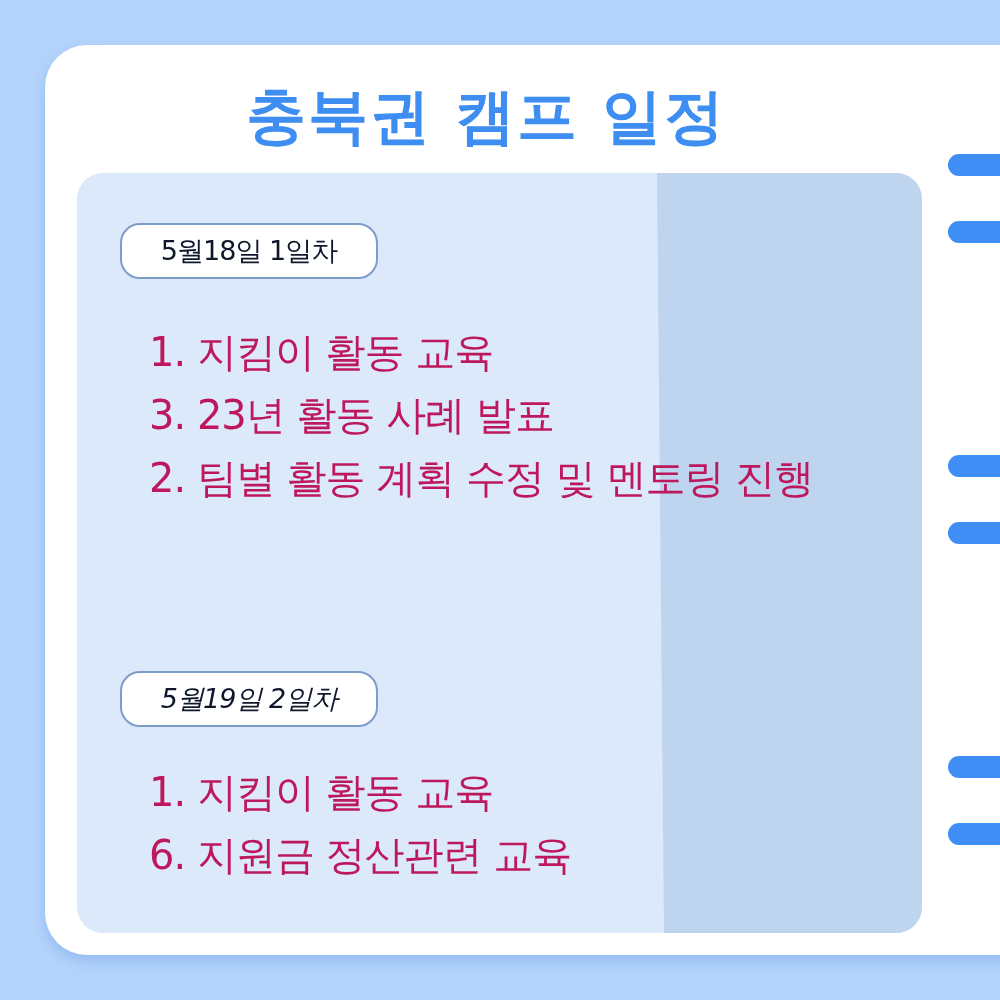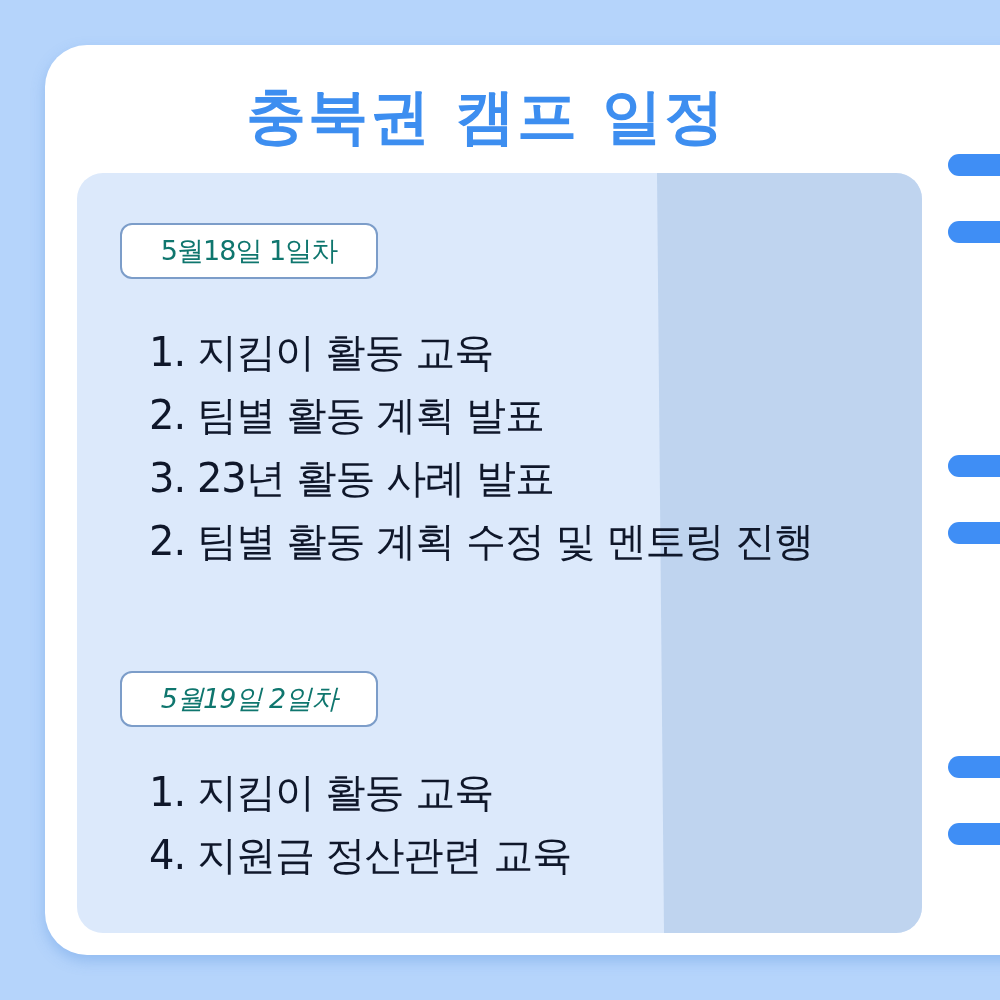--- a/index.html
+++ b/index.html
@@ -23,58 +23,57 @@
     border-radius: 26px; overflow: hidden; background: #dce9fb;
   }
   .panel-shade {
     position: absolute; top: 0; height: 100%; left: 580px; right: 0;
     background: #bfd4ef;
     clip-path: polygon(0 0, 100% 0, 100% 100%, 7px 100%);
   }
   .tag {
     position: absolute; left: 43px; height: 56px; width: 258px;
     box-sizing: border-box;
-    background: #ffffff; border: 2.5px solid #7c9dc9; border-radius: 12px;
-    font-size: 27px; color: #0f766e; line-height: 52px; text-align: center;
+    background: #ffffff; border: 2.5px solid #7c9dc9; border-radius: 20px;
+    font-size: 27px; color: #0f172a; line-height: 52px; text-align: center;
     letter-spacing: -1px;
   }
   .list {
     position: absolute; left: 72px; margin: 0; padding: 0; list-style: none;
   }
   .list li {
-    font-size: 40px; color: #0f172a; line-height: 63px; white-space: nowrap;
+    font-size: 40px; color: #be185d; line-height: 63px; white-space: nowrap;
     letter-spacing: -1px;
   }
   .pill {
     position: absolute; left: 948px; width: 80px; height: 22px;
     background: #3f8ef5; border-radius: 11px;
   }
 </style>
 </head>
 <body>
 
 <div class="card"></div>
 
 <div class="title">충북권 캠프 일정</div>
 
 <div class="panel">
   <div class="panel-shade"></div>
 
   <div class="tag" style="top:50px;">5월18일 1일차</div>
   <ul class="list" style="top:148px;">
     <li>1. 지킴이 활동 교육</li>
-    <li>2. 팀별 활동 계획 발표</li>
     <li>3. 23년 활동 사례 발표</li>
     <li>2. 팀별 활동 계획 수정 및 멘토링 진행</li>
   </ul>
 
   <div class="tag" style="top:498px;font-style:italic;">5월19일 2일차</div>
   <ul class="list" style="top:588px;">
     <li>1. 지킴이 활동 교육</li>
-    <li>4. 지원금 정산관련 교육</li>
+    <li>6. 지원금 정산관련 교육</li>
   </ul>
 </div>
 
 <div class="pill" style="top:154px;"></div>
 <div class="pill" style="top:221px;"></div>
 <div class="pill" style="top:455px;"></div>
 <div class="pill" style="top:522px;"></div>
 <div class="pill" style="top:756px;"></div>
 <div class="pill" style="top:823px;"></div>
 

